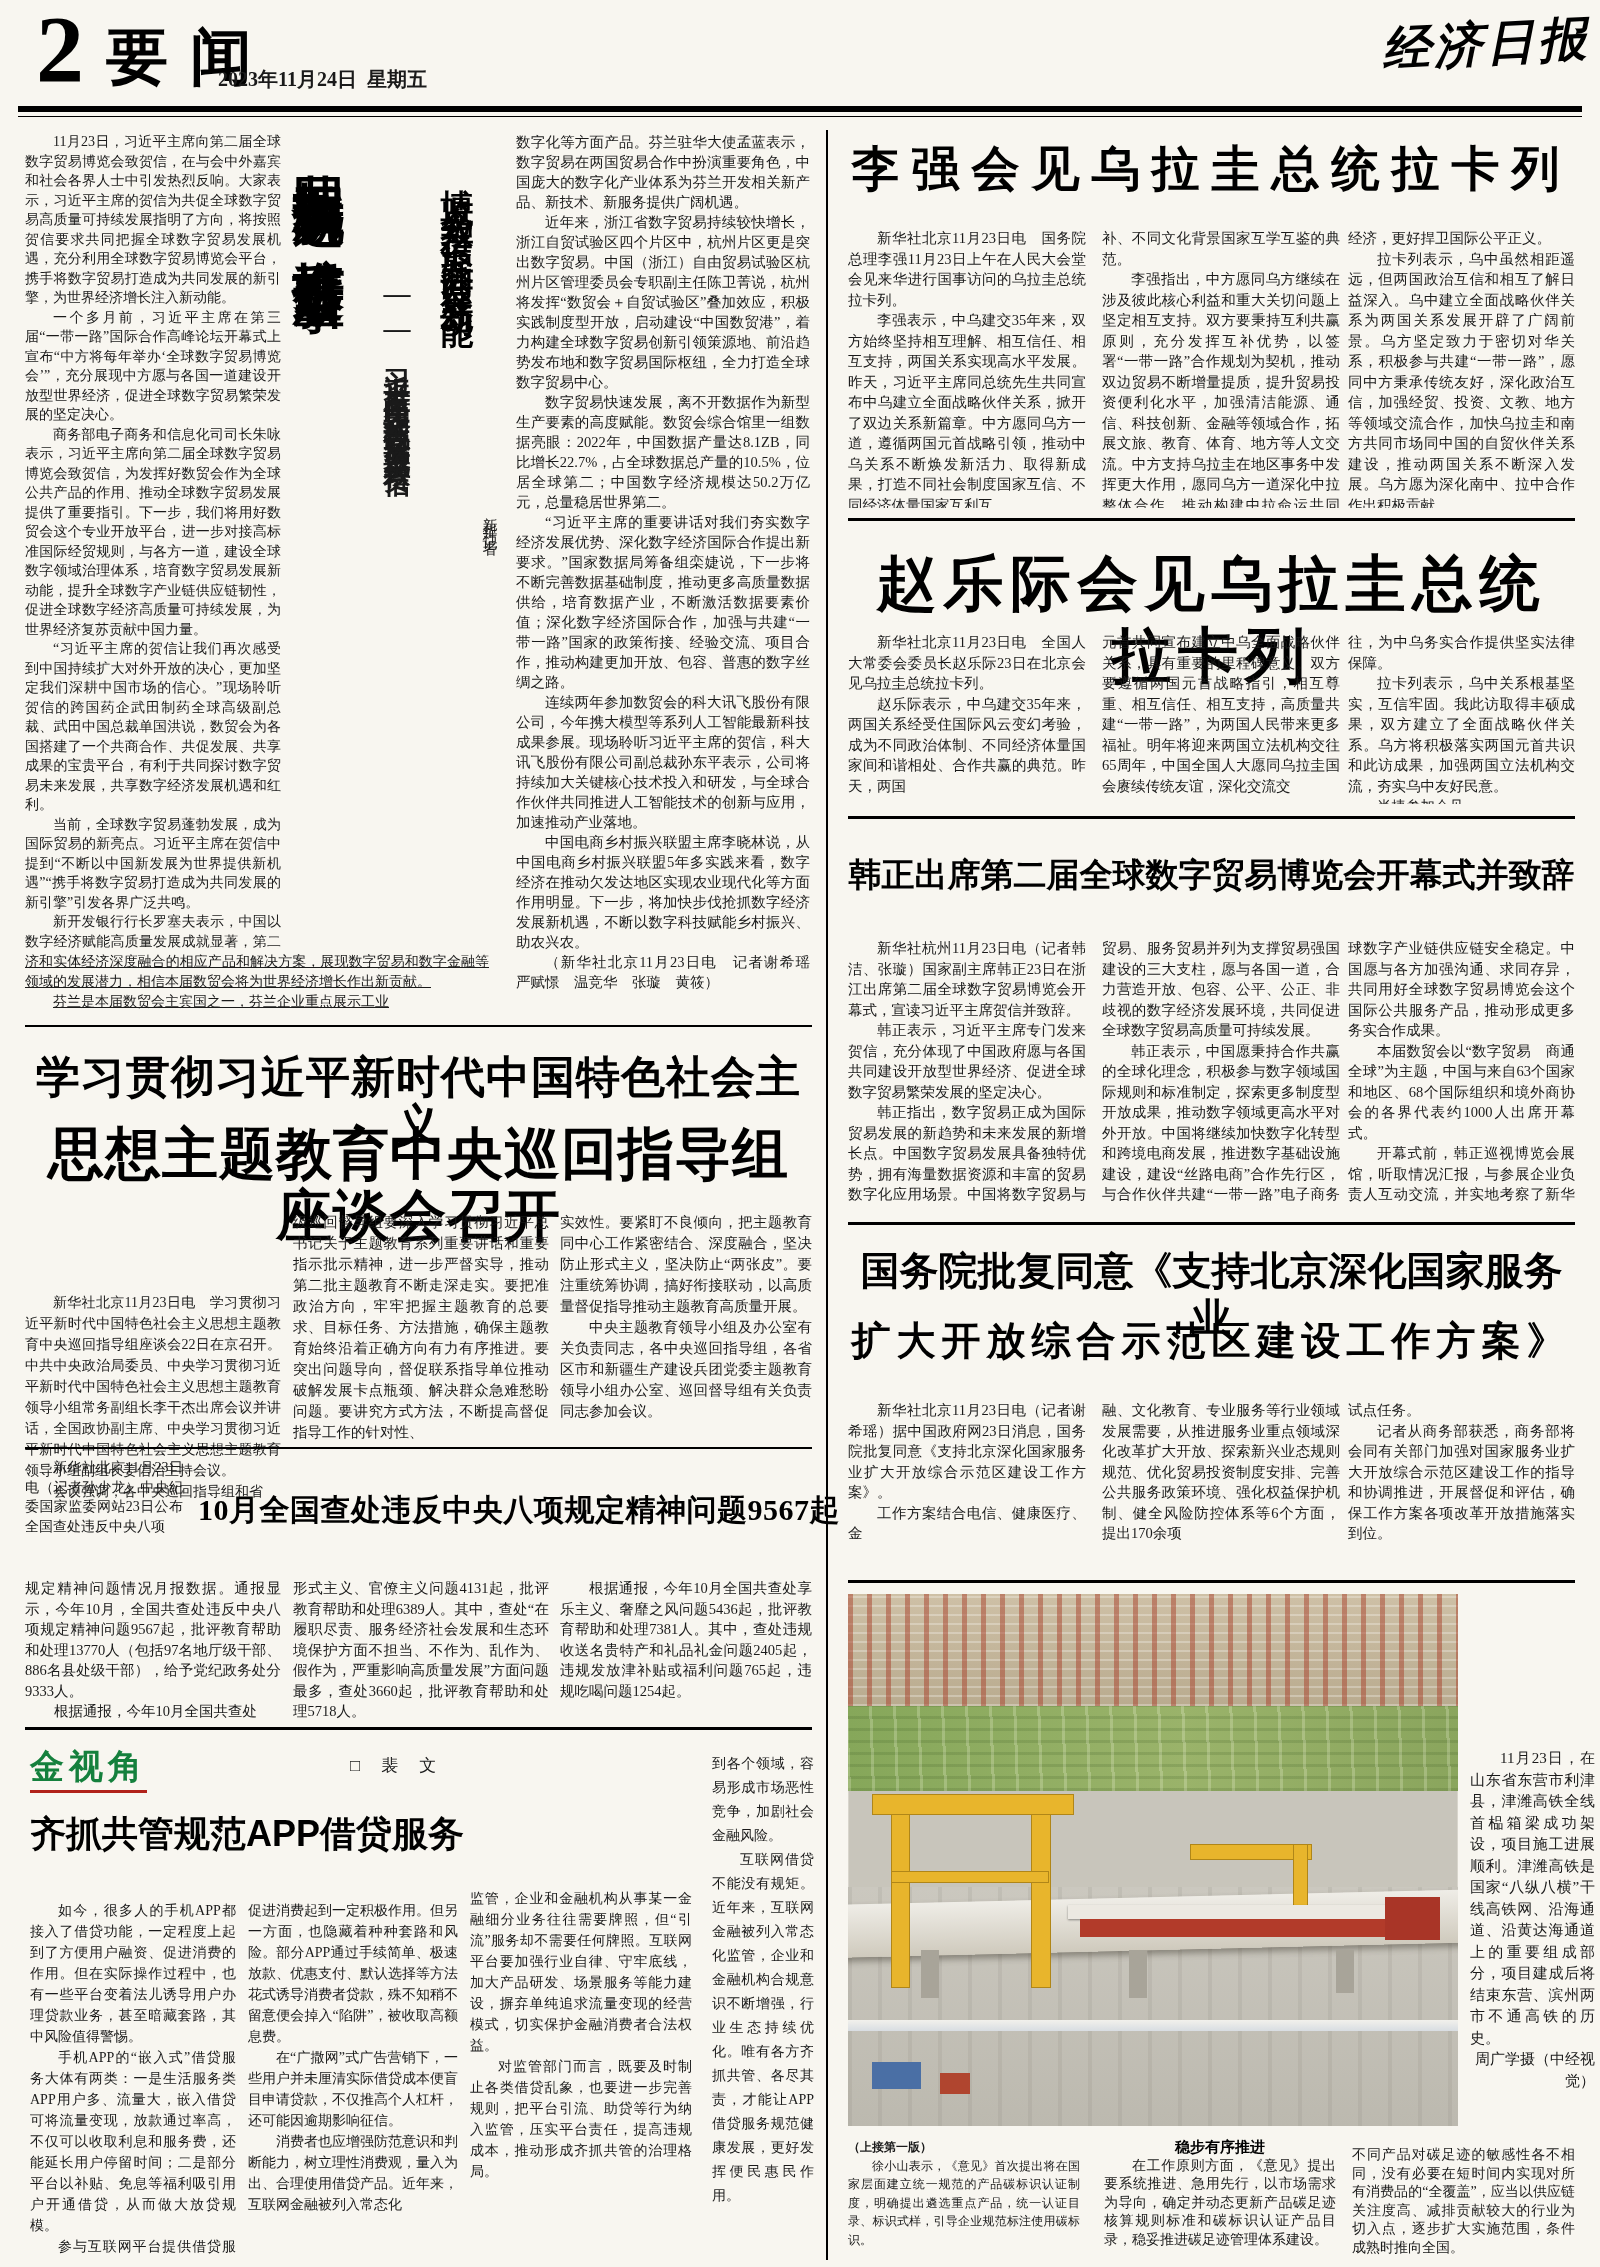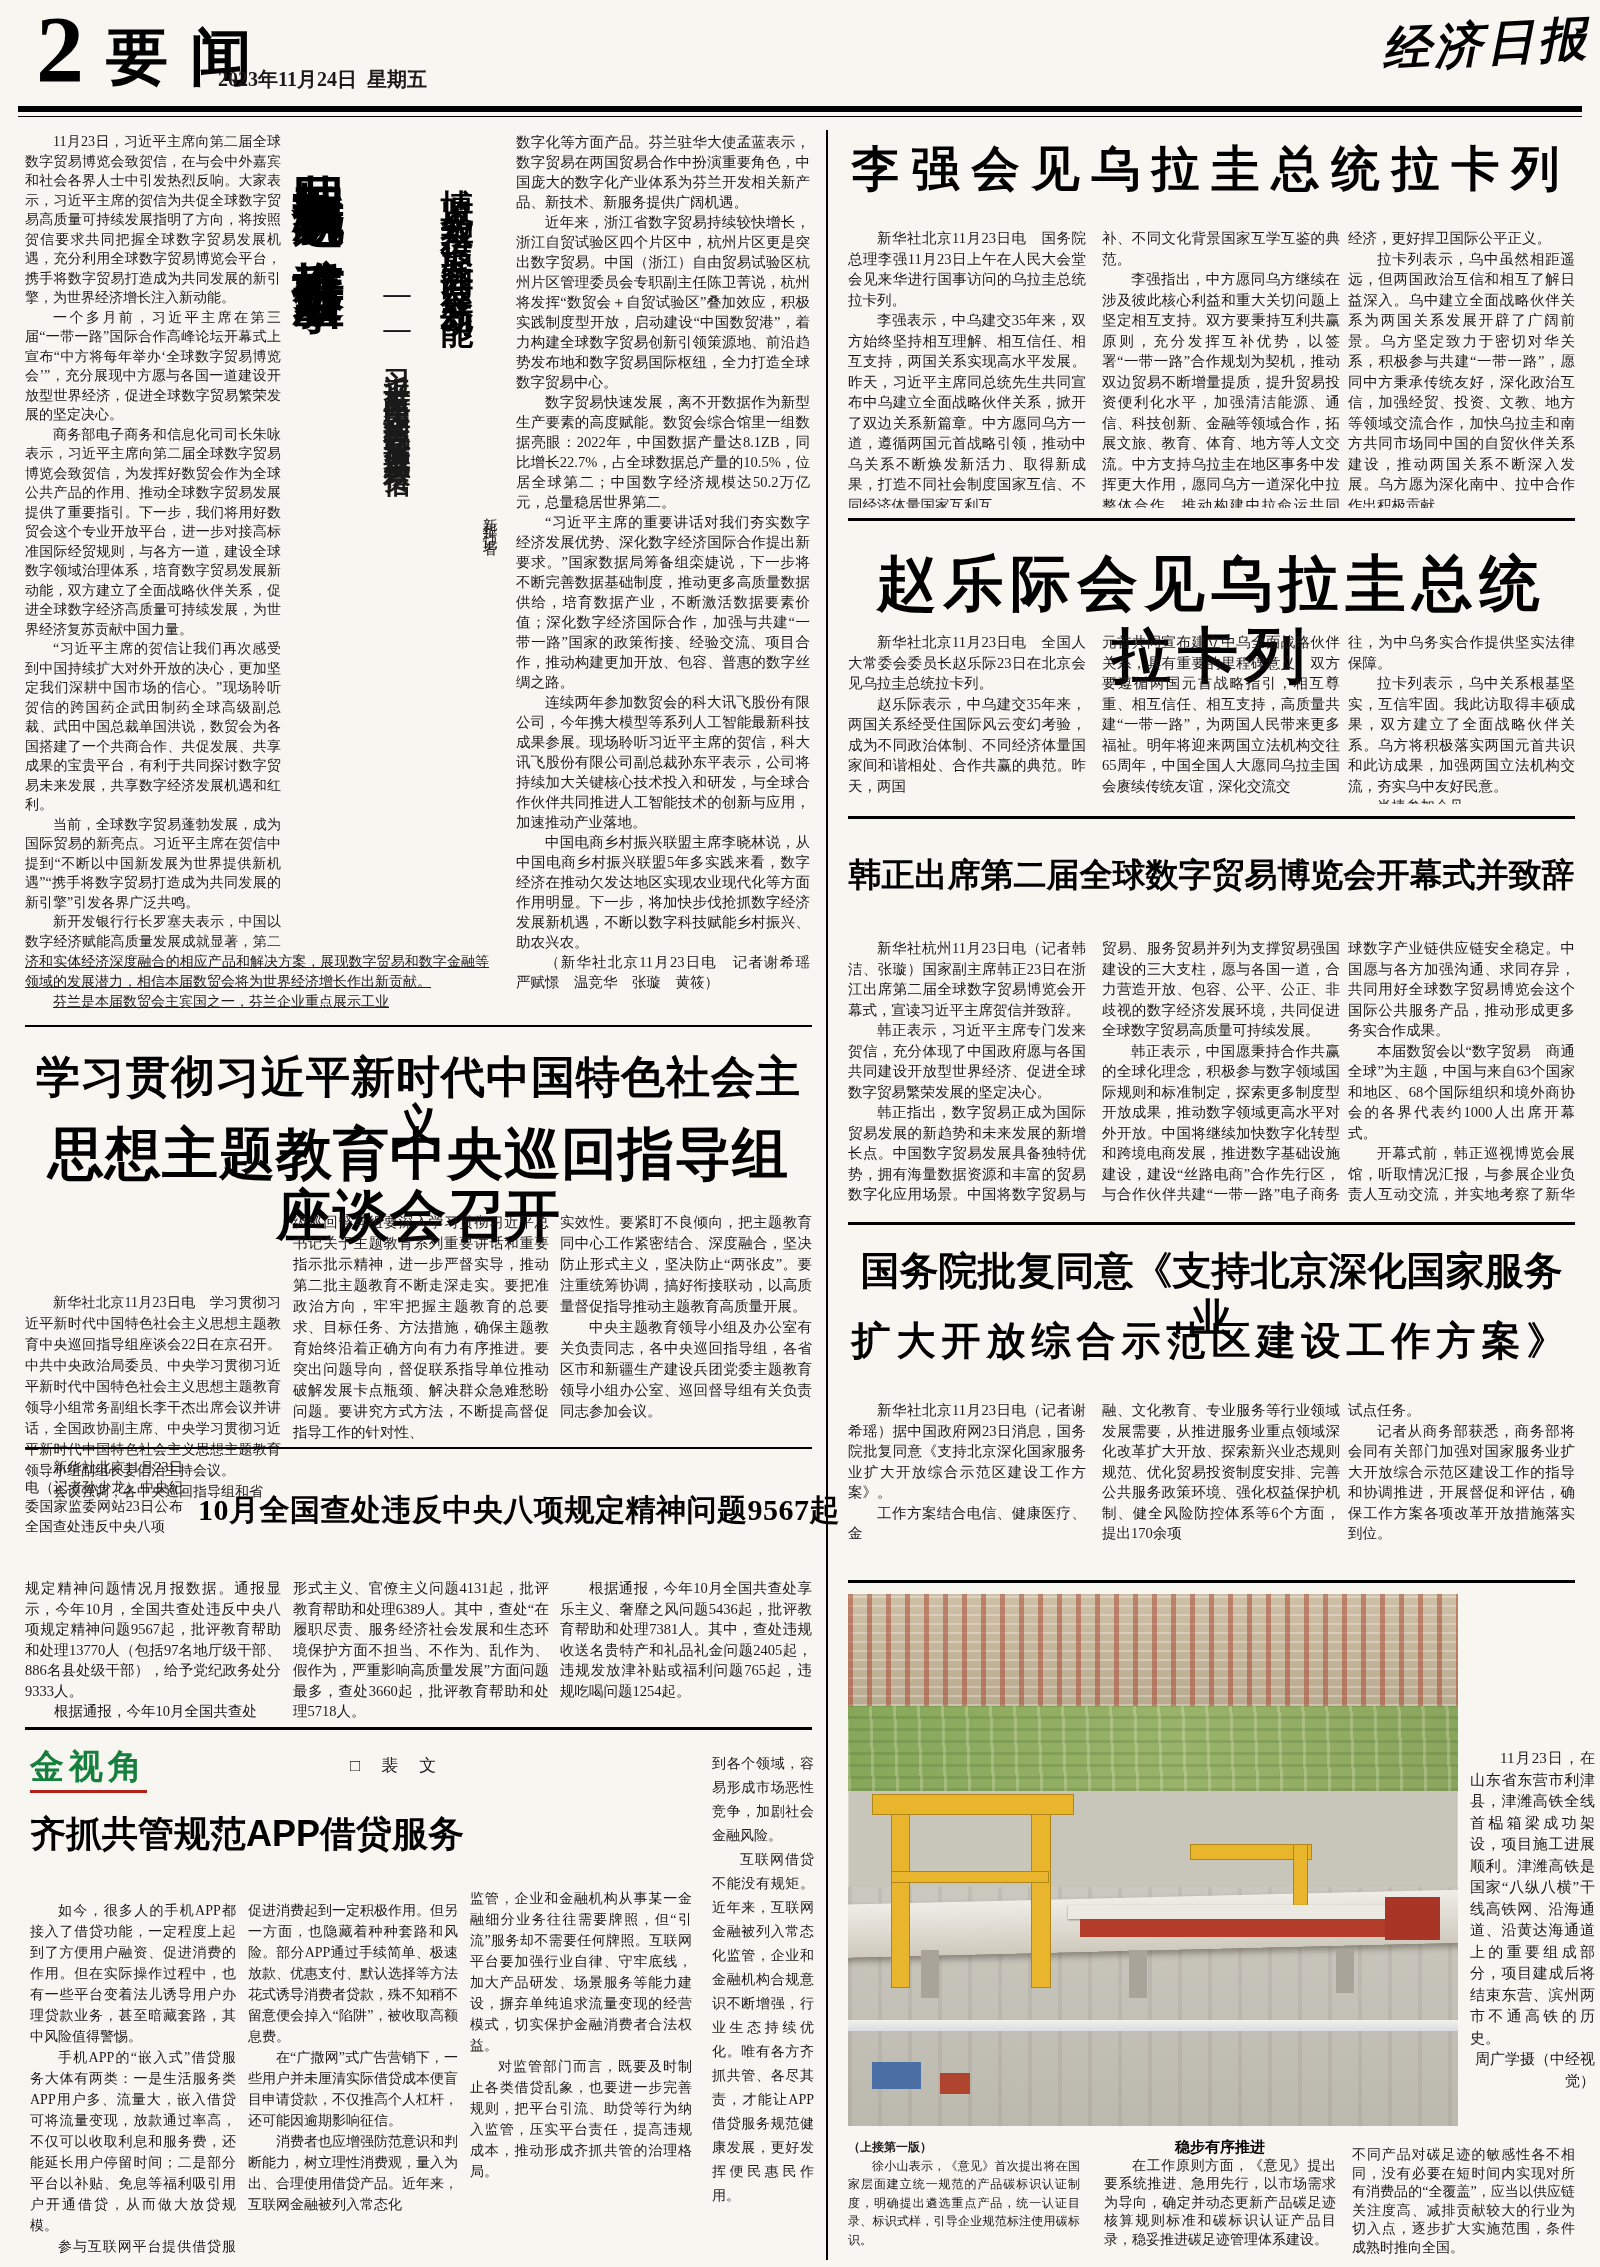--- a/index.html
+++ b/index.html
@@ -31,21 +31,21 @@
   <div class="abs" style="left:218px; top:66px; font-size:20px; font-weight:bold;">
     <span>2023年11月24日</span>&nbsp;&nbsp;<span>星期五</span>
   </div>
   <div class="abs hl" style="left:1382px; top:12px; font-size:48px; font-style:italic; letter-spacing:4px; transform:rotate(-3deg);">经济日报</div>
   <div class="rule" style="left:18px; top:106px; width:1564px; height:6px;"></div>
   <div class="rule" style="left:18px; top:116px; width:1564px; height:1px;"></div>
 
   <div class="abs col" style="left:25px; top:132px; width:256px; height:818px; font-size:14px; line-height:19.5px;">
       <p>11月23日，习近平主席向第二届全球数字贸易博览会致贺信，在与会中外嘉宾和社会各界人士中引发热烈反响。大家表示，习近平主席的贺信为共促全球数字贸易高质量可持续发展指明了方向，将按照贺信要求共同把握全球数字贸易发展机遇，充分利用全球数字贸易博览会平台，携手将数字贸易打造成为共同发展的新引擎，为世界经济增长注入新动能。</p>
       <p>一个多月前，习近平主席在第三届“一带一路”国际合作高峰论坛开幕式上宣布“中方将每年举办‘全球数字贸易博览会’”，充分展现中方愿与各国一道建设开放型世界经济，促进全球数字贸易繁荣发展的坚定决心。</p>
-      <p>商务部电子商务和信息化司司长朱咏表示，习近平主席向第二届全球数字贸易博览会致贺信，为发挥好数贸会作为全球公共产品的作用、推动全球数字贸易发展提供了重要指引。下一步，我们将用好数贸会这个专业开放平台，进一步对接高标准国际经贸规则，与各方一道，建设全球数字领域治理体系，培育数字贸易发展新动能，双方建立了全面战略伙伴关系，促进全球数字经济高质量可持续发展，为世界经济复苏贡献中国力量。</p>
+      <p>商务部电子商务和信息化司司长朱咏表示，习近平主席向第二届全球数字贸易博览会致贺信，为发挥好数贸会作为全球公共产品的作用、推动全球数字贸易发展提供了重要指引。下一步，我们将用好数贸会这个专业开放平台，进一步对接高标准国际经贸规则，与各方一道，建设全球数字领域治理体系，培育数字贸易发展新动能，提升全球数字产业链供应链韧性，促进全球数字经济高质量可持续发展，为世界经济复苏贡献中国力量。</p>
       <p>“习近平主席的贺信让我们再次感受到中国持续扩大对外开放的决心，更加坚定我们深耕中国市场的信心。”现场聆听贺信的跨国药企武田制药全球高级副总裁、武田中国总裁单国洪说，数贸会为各国搭建了一个共商合作、共促发展、共享成果的宝贵平台，有利于共同探讨数字贸易未来发展，共享数字经济发展机遇和红利。</p>
       <p>当前，全球数字贸易蓬勃发展，成为国际贸易的新亮点。习近平主席在贺信中提到“不断以中国新发展为世界提供新机遇”“携手将数字贸易打造成为共同发展的新引擎”引发各界广泛共鸣。</p>
       <p>新开发银行行长罗塞夫表示，中国以数字经济赋能高质量发展成就显著，第二届全球数字贸易博览会将展示数字经</p>
     </div>
 
   <div class="abs vtext hl" style="left:282px; top:132px; height:842px; width:72px; font-size:52px; line-height:72px; letter-spacing:4px;">共同把握新机遇　携手打造新引擎</div>
 
   <div class="abs vtext" style="left:370px; top:278px; height:740px; width:54px; font-size:27px; line-height:54px; letter-spacing:5px; font-weight:bold;">——习近平主席向第二届全球数字贸易博览会致贺信</div>
 
   <div class="abs vtext hl" style="left:428px; top:162px; height:655px; width:58px; font-size:33px; line-height:58px; letter-spacing:9px;">博览会致贺信汇聚共同发展新动能</div>

